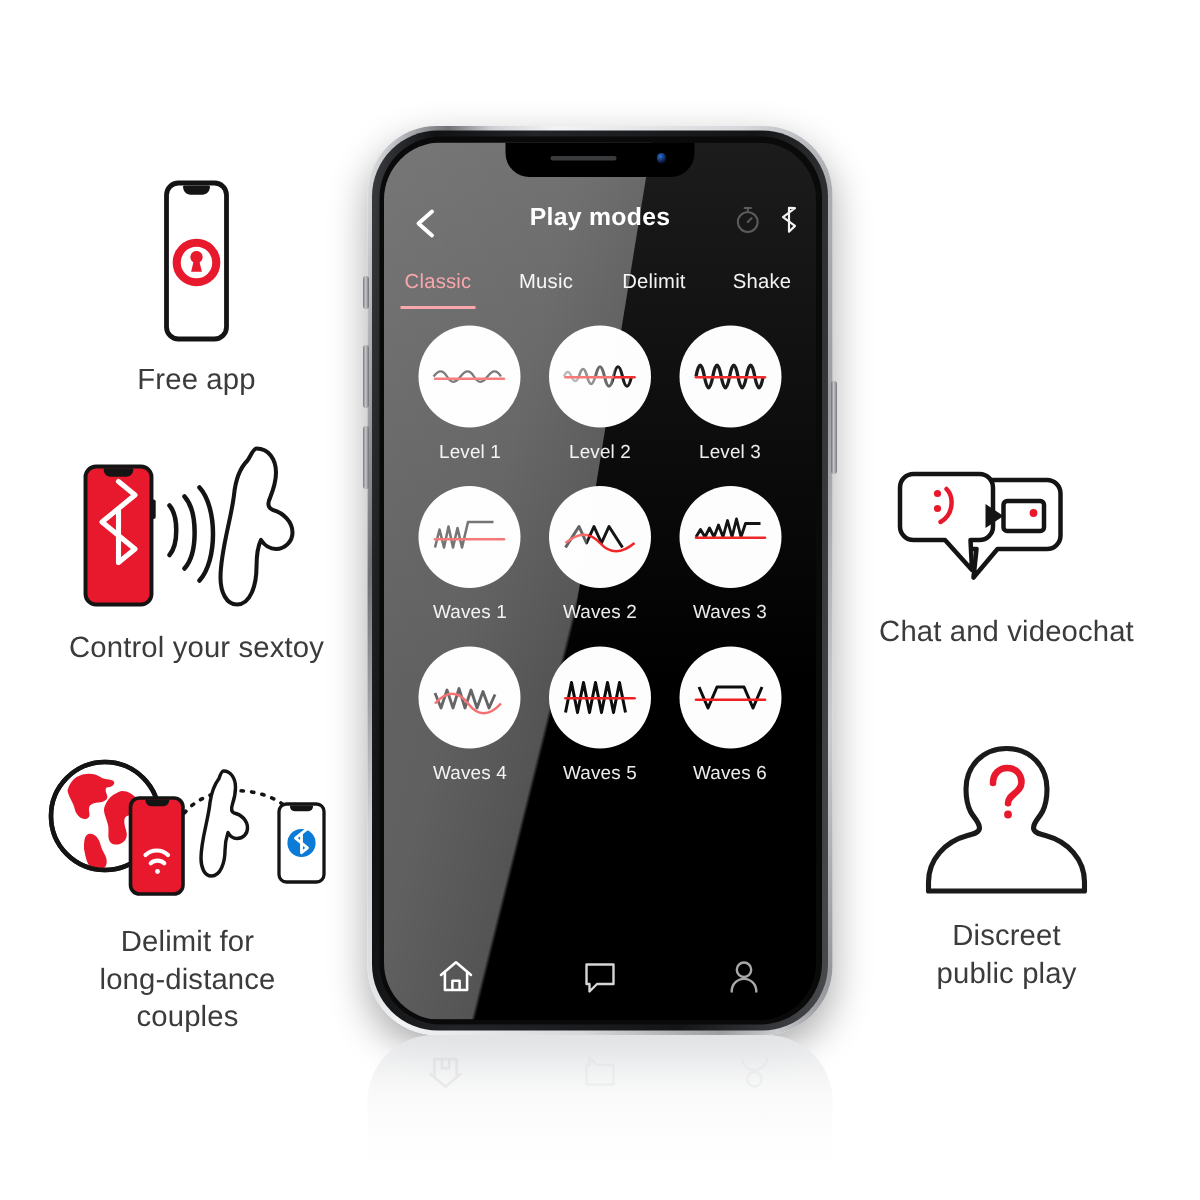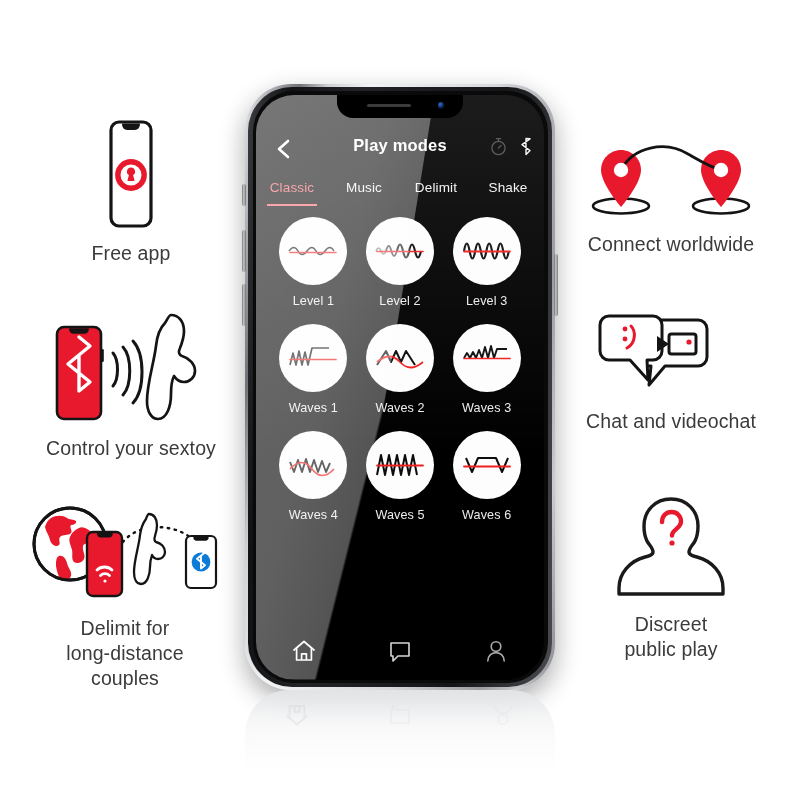--- a/index.html
+++ b/index.html
@@ -12,21 +12,21 @@
 
   
   .feature{position:absolute;display:flex;flex-direction:column;align-items:center;width:230px;}
   .feature .art{position:relative;display:flex;align-items:flex-end;justify-content:center;}
   .feature .cap{
     margin-top:13px;text-align:center;color:#3b3b3d;
     font-size:19.5px;line-height:25px;letter-spacing:.1px;font-weight:400;
   }
 
   .f-freeapp{left:16px;top:120px;}
-  .f-control{left:16px;top:305px;}
+  .f-control{left:16px;top:289px;}
   .f-distance{left:10px;top:498px;}
   .f-connect{left:556px;top:143px;}
   .f-chat{left:556px;top:314px;}
   .f-discreet{left:556px;top:495px;}
 
   svg{display:block;overflow:visible;}
 
   
   #phone-wrap{position:absolute;left:240px;top:84px;width:320px;height:620px;}
   .phone-frame{
@@ -199,34 +199,20 @@
         <g fill="none" stroke="#fff" stroke-width="1.9" stroke-linejoin="round" stroke-linecap="round">
           <path d="M178 57.5v13l4-3.3-8-6.4 8-6.4-4-3.3"></path>
         </g>
       </svg>
     </div>
     <div class="cap" style="white-space:pre-line">Delimit for
 long-distance
 couples</div>
   </div>
 
-  <div class="feature f-connect">
-    <div class="art">
-      <svg width="168" height="76" viewBox="0 0 168 76">
-        <ellipse cx="34" cy="63" rx="28" ry="7.5" fill="#fff" stroke="#141414" stroke-width="2.6"></ellipse>
-        <ellipse cx="134" cy="63" rx="28" ry="7.5" fill="#fff" stroke="#141414" stroke-width="2.6"></ellipse>
-        <path d="M34 7c11 0 20 9 20 20 0 14-20 37-20 37S14 41 14 27c0-11 9-20 20-20z" fill="#e8192c"></path>
-        <path d="M134 7c11 0 20 9 20 20 0 14-20 37-20 37s-20-23-20-37c0-11 9-20 20-20z" fill="#e8192c"></path>
-        <path d="M34 27c12-23 44-30 67-16 14 8 22 13 33 16" fill="none" stroke="#141414" stroke-width="2.8" stroke-linecap="round"></path>
-        <circle cx="34" cy="27" r="7.2" fill="#fff"></circle>
-        <circle cx="134" cy="27" r="7.2" fill="#fff"></circle>
-      </svg>
-    </div>
-    <div class="cap">Connect worldwide</div>
-  </div>
 
   <div class="feature f-discreet">
     <div class="art">
       <svg width="120" height="104" viewBox="0 0 120 104">
         <path d="M60 4c16 0 27 12 27 27 0 6-1 11-3 15-2 4-6 7-6 11 0 3 4 4 8 5 15 4 26 16 26 31v6H8v-6c0-15 11-27 26-31 4-1 8-2 8-5 0-4-4-7-6-11-2-4-3-9-3-15C33 16 44 4 60 4z" fill="#fff" stroke="#1a1a1a" stroke-width="3.4" stroke-linejoin="round"></path>
         <path d="M51 27c0-6 4-10 9.5-10S70 21 70 26.5c0 7-9 8-9 14" fill="none" stroke="#e8192c" stroke-width="4.4" stroke-linecap="round"></path>
         <circle cx="61" cy="48" r="2.6" fill="#e8192c"></circle>
       </svg>
     </div>
     <div class="cap" style="white-space:pre-line">Discreet

